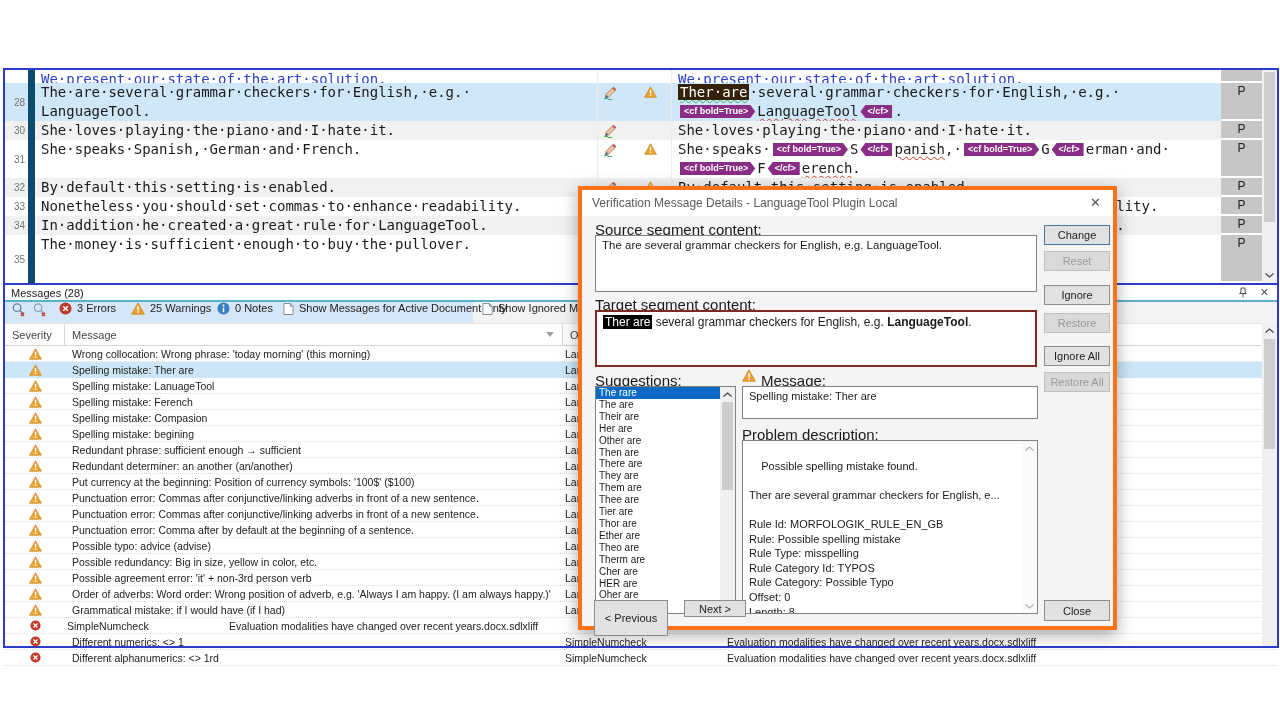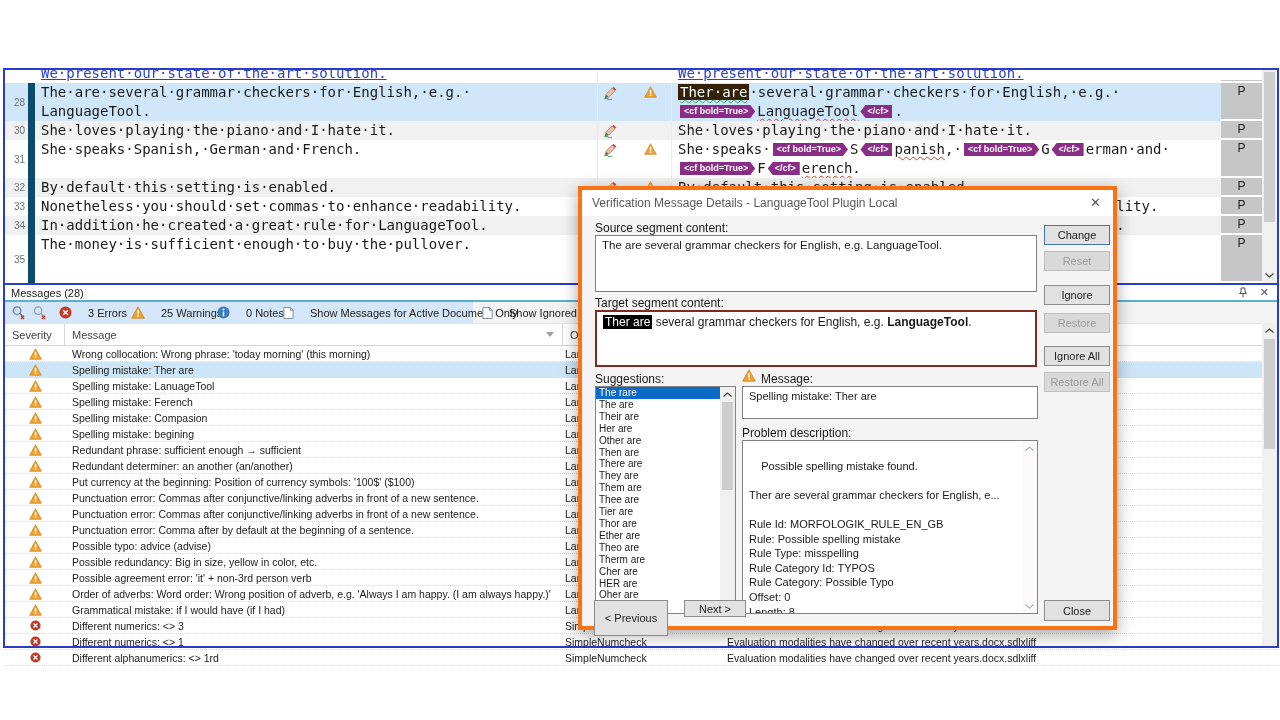--- a/index.html
+++ b/index.html
@@ -18,21 +18,21 @@
          font-size:10px;color:#737373;display:flex;align-items:center;padding-left:9px;flex:none;}
   .c-src{width:563px;box-sizing:border-box;padding:0 4px 0 6px;border-right:1px solid #ececec;
          font-family:"DejaVu Sans Mono",monospace;font-size:14px;line-height:19px;
          white-space:pre-wrap;word-break:break-word;color:#1a1a1a;flex:none;overflow:hidden;}
   .c-status{width:74px;box-sizing:border-box;border-right:1px solid #ececec;position:relative;flex:none;}
   .c-tgt{width:549px;box-sizing:border-box;padding:0 4px 0 6px;
          font-family:"DejaVu Sans Mono",monospace;font-size:14px;line-height:19px;
          white-space:pre-wrap;word-break:break-word;color:#1a1a1a;flex:none;overflow:hidden;}
   .c-p{width:41px;box-sizing:border-box;background:#c6c6c6;border-bottom:2px solid #fff;
        text-align:center;font-size:12px;color:#222;padding-top:1px;flex:none;}
-  .edrow.partial{height:13px;overflow:hidden;align-items:flex-end;}
+  .edrow.partial{height:13px;overflow:hidden;}
   .edrow.partial .inner{margin-top:-7px;color:#2a3fd0;text-decoration:underline;}
   .pencil-ic{position:absolute;left:5px;top:2px;}
   .warn-ic{position:absolute;left:46px;top:3px;}
   .seg-sel{background:#33210a;color:#fff;padding:0 2px;
            text-decoration:underline wavy #2fae5e;text-decoration-thickness:1px;text-underline-offset:2px;}
   .seg-miss{text-decoration:underline wavy #d03c28;text-decoration-thickness:1px;text-underline-offset:2px;}
   .seg-tag,.seg-tagc{display:inline-block;background:#8a2d86;color:#fff;
            font-family:"Liberation Sans",sans-serif;font-size:9px;font-weight:bold;line-height:11px;
            padding:1px 7px 1px 4px;margin:0 2px;vertical-align:2px;white-space:nowrap;
            clip-path:polygon(0 0,calc(100% - 5px) 0,100% 50%,calc(100% - 5px) 100%,0 100%);}
@@ -42,21 +42,21 @@
   #ed-scroll .btn{position:absolute;left:0;bottom:0;width:15px;height:15px;background:#f0f0f0;
                   display:flex;align-items:center;justify-content:center;}
 
   
   #messages{position:absolute;left:0;top:213px;width:1272px;height:363px;border-top:2px solid #2b3cc8;box-sizing:border-box;background:#fff;}
   #msg-title{height:15px;display:flex;align-items:center;font-size:11px;color:#222;padding-left:6px;position:relative;}
   #msg-title .ticons{position:absolute;right:8px;top:0;display:flex;gap:12px;align-items:center;height:15px;}
   #teal-line{height:2px;background:#5ab0cf;}
   #msg-toolbar{height:21px;position:relative;background:#f3f3f3;font-size:11px;color:#222;}
   #tb-blue{position:absolute;left:0;top:0;width:468px;height:21px;background:#d4e6f7;}
-  .tb-item{position:absolute;top:0;height:21px;display:flex;align-items:center;gap:16px;white-space:nowrap;}
+  .tb-item{position:absolute;top:0;height:21px;display:flex;gap:5px;white-space:nowrap;}
   #msg-header{height:21px;display:flex;border-bottom:1px solid #d5d5d5;border-top:1px solid #e4e4e4;
               font-size:11px;color:#444;background:#fff;align-items:center;}
   #msg-header .h{box-sizing:border-box;border-right:1px solid #d9d9d9;height:21px;display:flex;align-items:center;padding-left:7px;}
   .h-sev{width:60px;}.h-msg{width:498px;position:relative;}.h-org{width:160px;}.h-doc{flex:1;border-right:none!important;}
   .sorticon{position:absolute;right:8px;top:8px;}
   #msg-rows{position:relative;}
   .mrow{display:flex;height:15px;align-items:center;border-bottom:1px dotted #dcdcdc;font-size:10.5px;color:#222;}
   .mrow.sel{background:#cde6f7;border-bottom:1px solid #cde6f7;}
   .m-sev{width:60px;display:flex;justify-content:center;flex:none;}
   .m-msg{width:498px;padding-left:7px;box-sizing:border-box;white-space:nowrap;overflow:hidden;flex:none;}
@@ -65,21 +65,21 @@
   #msg-scroll{position:absolute;right:0;top:38px;width:15px;height:323px;background:#f0f0f0;}
   #msg-scroll .up{position:absolute;top:0;left:0;width:15px;height:14px;display:flex;align-items:center;justify-content:center;}
   #msg-scroll .thumb{position:absolute;left:2px;top:16px;width:11px;height:110px;background:#cdcdcd;}
 
   
   #dialog{position:absolute;left:578px;top:186px;width:539px;height:444px;background:#f4f4f4;
           border:4px solid #f97316;box-shadow:0 5px 16px rgba(0,0,0,.35);z-index:50;box-sizing:border-box;}
   #dlg-titlebar{height:26px;background:#fff;position:relative;}
   #dlg-title{position:absolute;left:10px;top:6px;font-size:12px;color:#5a5a5a;white-space:nowrap;}
   #dlg-x{position:absolute;right:12px;top:5px;font-size:13px;color:#555;cursor:pointer;}
-  .dlg-label{position:absolute;font-size:12px;color:#1a1a1a;white-space:nowrap;}
+  .dlg-label{position:absolute;font-size:15px;color:#1a1a1a;white-space:nowrap;}
   .dlg-box{position:absolute;background:#fff;border:1px solid #828282;box-sizing:border-box;
            font-size:11.5px;color:#1a1a1a;padding:3px 6px;overflow:hidden;}
   #dlg-src{left:13px;top:45px;width:442px;height:57px;}
   #dlg-tgt{left:13px;top:120px;width:442px;height:57px;border:2px solid #7d2b22;font-size:12px;}
   .seg-selb{background:#000;color:#fff;padding:0 2px;}
   #dlg-sugg{left:13px;top:196px;width:141px;height:228px;padding:0;}
   #sugg-list{position:absolute;left:0;top:0;right:15px;bottom:0;overflow:hidden;}
   .sugg-item{font-size:10px;line-height:11.9px;padding-left:3px;white-space:nowrap;cursor:default;}
   .sugg-item.sel{background:#0a6ac6;color:#fff;}
   .vscroll{position:absolute;right:0;top:0;width:15px;bottom:0;background:#f0f0f0;}
@@ -613,21 +613,20 @@
         </div>
         <div class="mrow">
           <div class="m-sev">
             <span>
               <svg width="11" height="11" viewBox="0 0 14 14">
                 <circle cx="7" cy="7" r="6.5" fill="#c0392b"></circle>
                 <path d="M4.5 4.5 L9.5 9.5 M9.5 4.5 L4.5 9.5" stroke="#fff" stroke-width="1.6"></path>
               </svg>
             </span>
           </div>
-          <div class="m-msg">Different numerics:  &lt;&gt; 3</div>
           <div class="m-org">SimpleNumcheck</div>
           <div class="m-doc">Evaluation modalities have changed over recent years.docx.sdlxliff</div>
         </div>
         <div class="mrow">
           <div class="m-sev">
             <span>
               <svg width="11" height="11" viewBox="0 0 14 14">
                 <circle cx="7" cy="7" r="6.5" fill="#c0392b"></circle>
                 <path d="M4.5 4.5 L9.5 9.5 M9.5 4.5 L4.5 9.5" stroke="#fff" stroke-width="1.6"></path>
               </svg>

